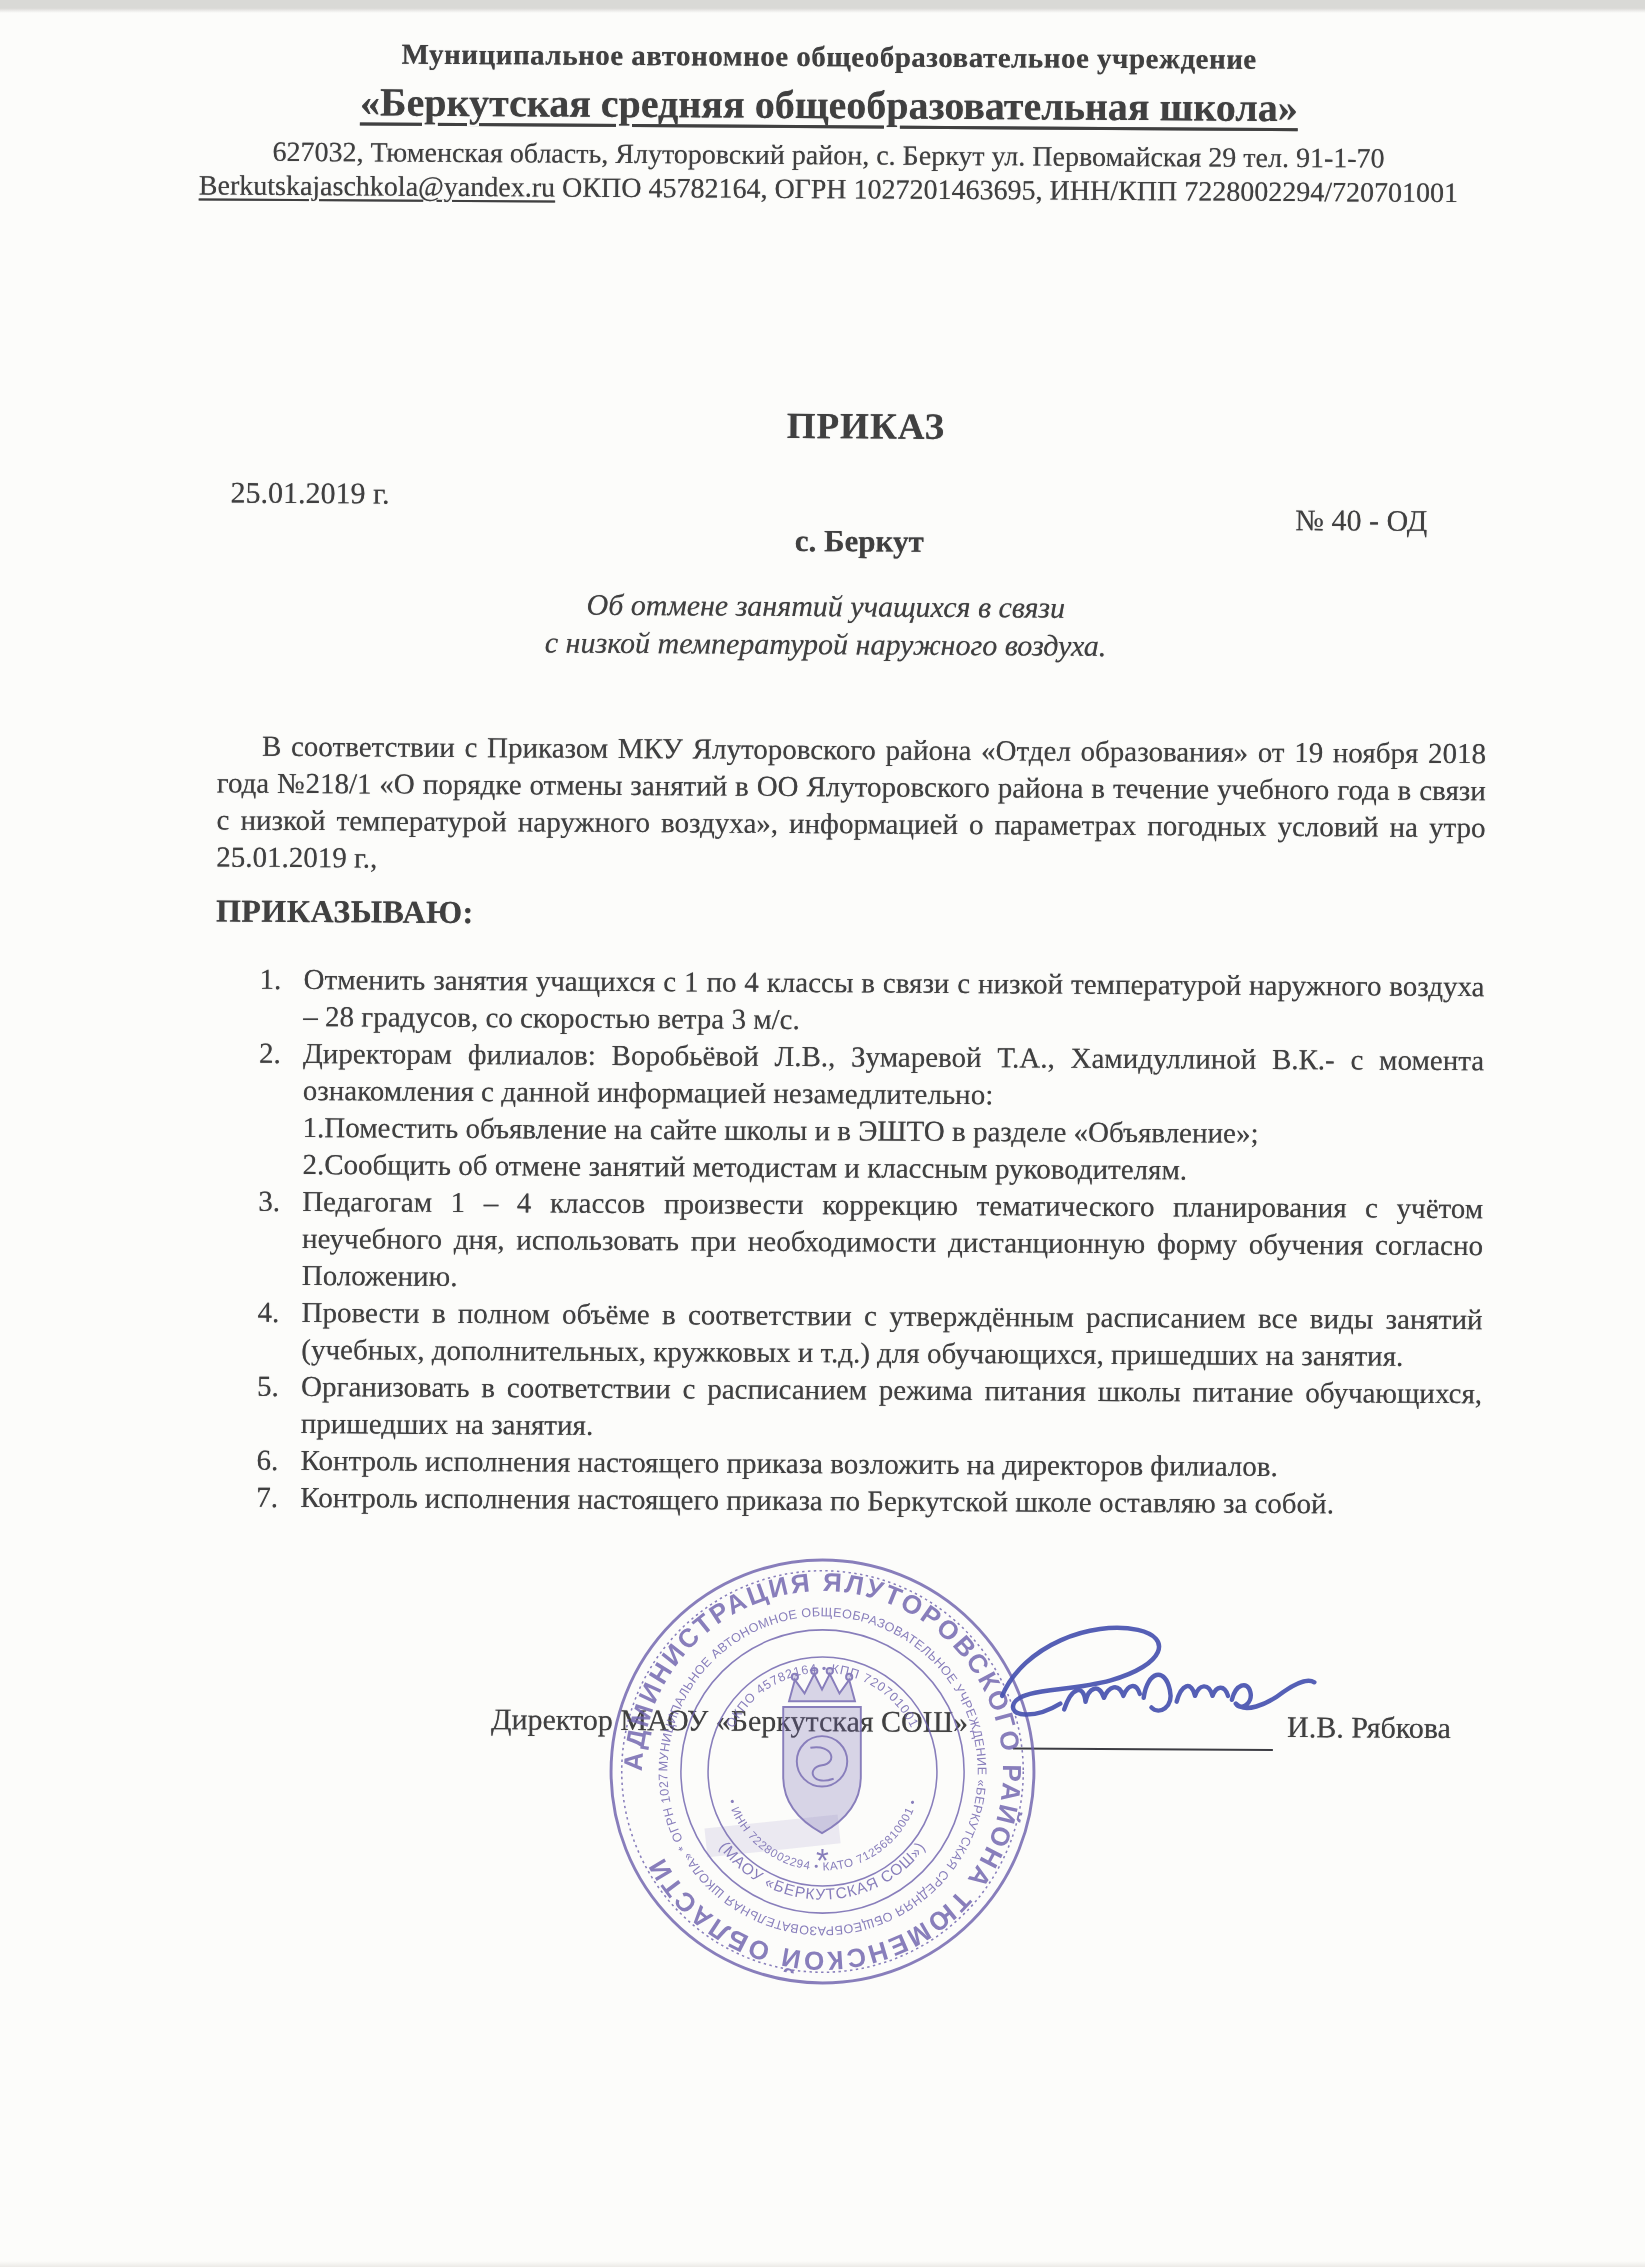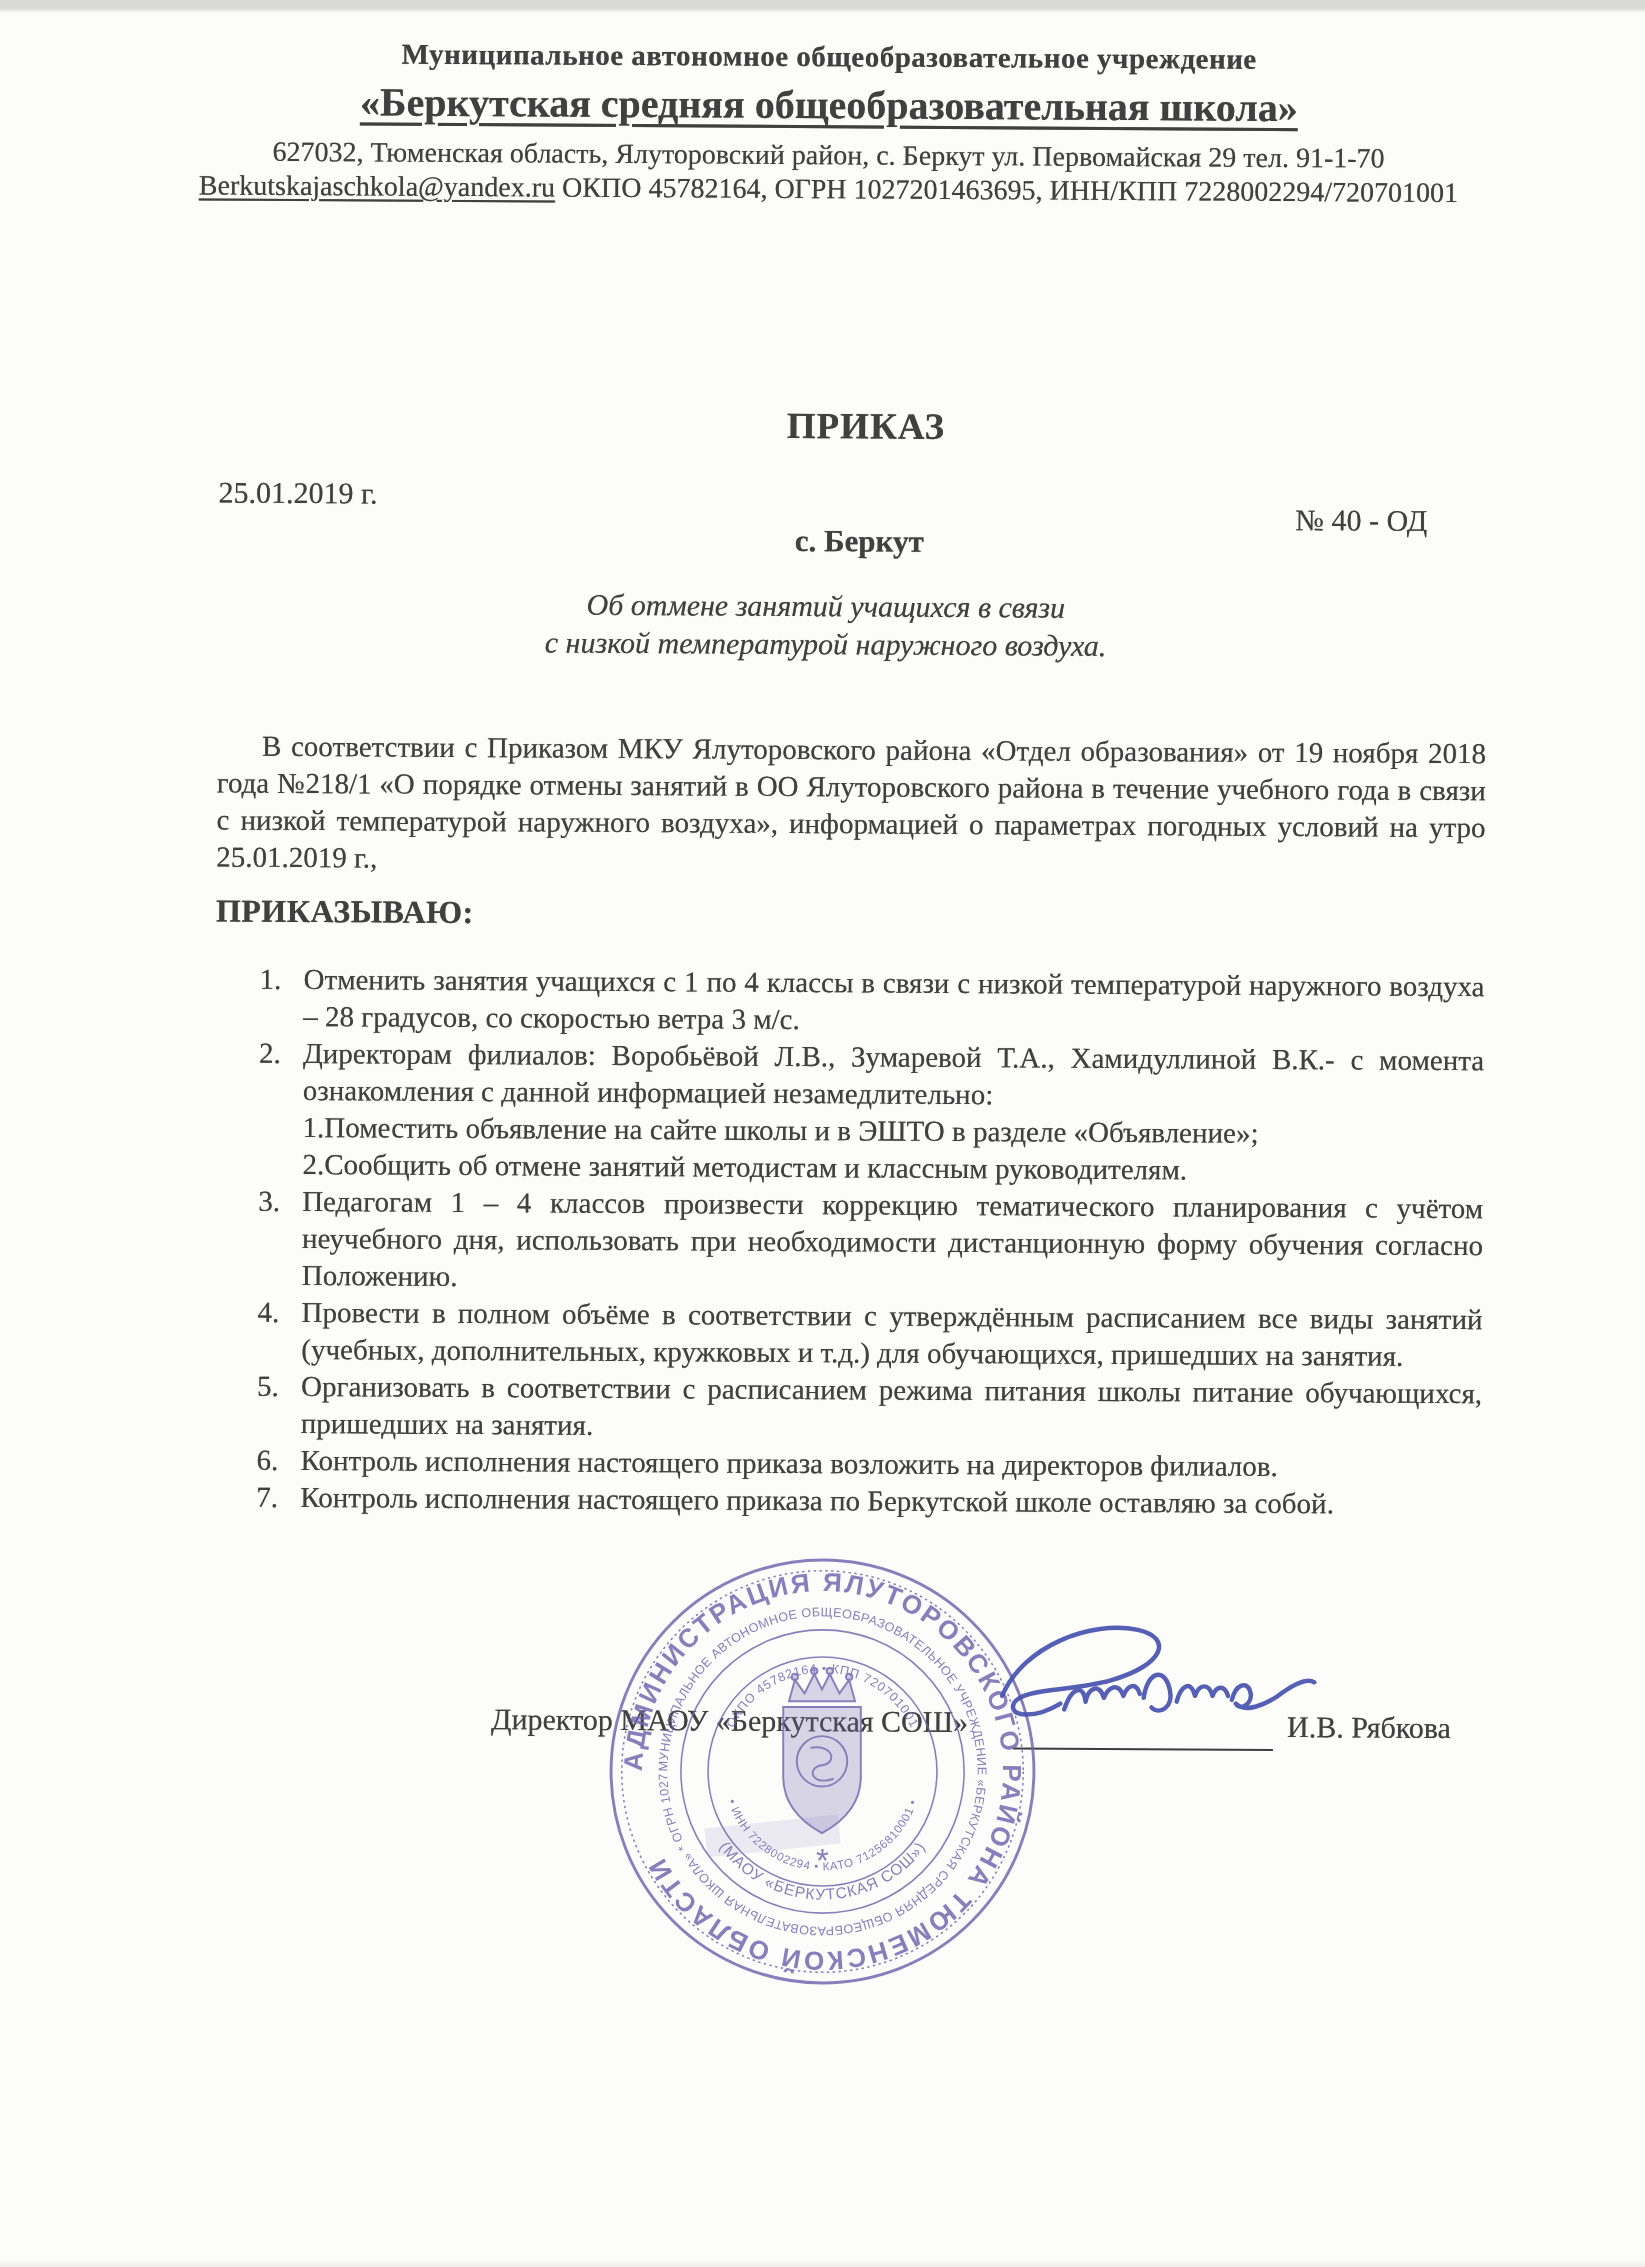--- a/index.html
+++ b/index.html
@@ -28,21 +28,21 @@
   .hdr{position:absolute;top:29px;left:0;right:0;text-align:center;}
   .hdr-line1{font-size:29px;font-weight:bold;letter-spacing:0.5px;}
   .hdr-line2{font-size:40px;font-weight:bold;margin-top:7.8px;
     text-decoration:underline;text-decoration-thickness:2.9px;text-underline-offset:6.8px;}
   .hdr-line3{font-size:28px;margin-top:11.6px;}
   .hdr-line4{font-size:28px;margin-top:1.9px;}
   .hdr-email{text-decoration:underline;text-underline-offset:3.9px;}
 
   .order-title{position:absolute;top:393px;left:78px;right:0;text-align:center;
     font-size:37px;font-weight:bold;letter-spacing:1px;}
-  .meta-date{position:absolute;top:468px;left:215px;font-size:30px;}
+  .meta-date{position:absolute;top:468px;left:227px;font-size:30px;}
   .meta-number{position:absolute;top:489px;left:1292px;font-size:30px;}
   .place{position:absolute;top:512px;left:66px;right:0;text-align:center;
     font-size:31px;font-weight:bold;}
   .subject{position:absolute;top:576px;left:0;right:0;text-align:center;
     font-size:30px;font-style:italic;line-height:38px;}
 
   .preamble{position:absolute;top:691px;left:215px;width:1269px;
     font-size:29px;line-height:37px;text-align:justify;text-indent:45px;}
   .decree{position:absolute;top:885px;left:215px;font-size:32px;font-weight:bold;
     letter-spacing:0.5px;}

